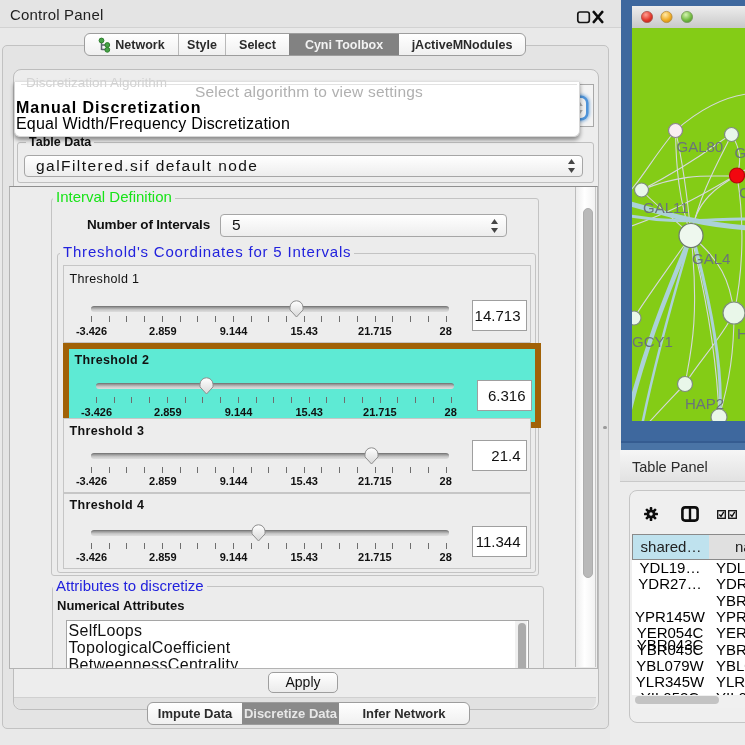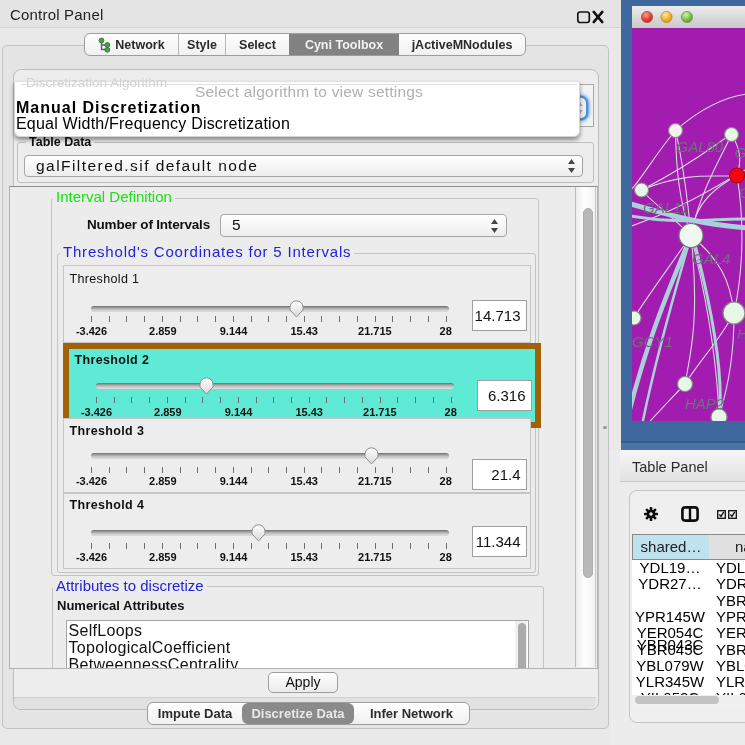--- a/index.html
+++ b/index.html
@@ -135,21 +135,21 @@
   <div style="position:absolute;left:382.2px;top:56.5px;transform:translateX(-50%);font-size:11px;font-weight:bold;color:#111;">28</div>
   <svg style="position:absolute;left:299.5px;top:27px;" width="17" height="20" viewBox="0 0 17 20">
     <defs>
           <linearGradient id="thg2" x1="0" y1="0" x2="0" y2="1">
             <stop offset="0" stop-color="#ffffff"></stop>
             <stop offset="1" stop-color="#d8d8d8"></stop>
           </linearGradient>
         </defs>
     <path d="M2 8.3 a6.5 6.5 0 0 1 13 0 v2.6 L8.5 18 L2 10.9 Z" fill="url(#thg2)" stroke="#8e8e8e" stroke-width="1"></path>
   </svg>
-  <div style="position:absolute;left:408px;top:40px;width:48px;height:29px;border:1px solid #9f9f9f;background:#fff;font-size:15px;color:#111;text-align:right;line-height:29px;padding-right:5px;">21.4</div>
+  <div style="position:absolute;left:408px;top:21px;width:48px;height:29px;border:1px solid #9f9f9f;background:#fff;font-size:15px;color:#111;text-align:right;line-height:29px;padding-right:5px;">21.4</div>
 </div>
 <div class="abs" style="left:52.5px;top:306px;width:466px;height:73.5px;border:1px solid #c6c6c6;background:#ededed;">
   <div style="position:absolute;left:6px;top:4px;font-size:12.5px;letter-spacing:0.35px;font-weight:bold;color:#111;">Threshold 4</div>
   <div style="position:absolute;left:27px;top:36px;width:358px;height:5px;border-radius:3px;background:linear-gradient(#8d8d8d,#c9c9c9 55%,#dedede);border-top:1px solid #7b7b7b;"></div>
   <div style="position:absolute;left:27.5px;top:48.5px;width:356px;height:6px;background-image:repeating-linear-gradient(90deg,#6e6e6e 0px,#6e6e6e 1px,transparent 1px,transparent 17.73px);"></div>
   <div style="position:absolute;left:28px;top:57px;transform:translateX(-50%);font-size:11px;font-weight:bold;color:#111;">-3.426</div>
   <div style="position:absolute;left:99.3px;top:57px;transform:translateX(-50%);font-size:11px;font-weight:bold;color:#111;">2.859</div>
   <div style="position:absolute;left:170px;top:57px;transform:translateX(-50%);font-size:11px;font-weight:bold;color:#111;">9.144</div>
   <div style="position:absolute;left:240.7px;top:57px;transform:translateX(-50%);font-size:11px;font-weight:bold;color:#111;">15.43</div>
   <div style="position:absolute;left:311.4px;top:57px;transform:translateX(-50%);font-size:11px;font-weight:bold;color:#111;">21.715</div>
@@ -175,21 +175,21 @@
     <div style="position:absolute;left:1.5px;top:34.9px;">BetweennessCentrality</div>
     <div style="position:absolute;right:1px;top:0;width:12px;height:61px;background:#f0f0f0;"></div>
     <div style="position:absolute;right:2.5px;top:1.5px;width:8px;height:59px;background:#ababab;border-radius:4px;"></div>
   </div>
 </div>
 
 <div class="abs" style="left:268px;top:672px;width:68px;height:19px;border:1px solid #9e9e9e;border-radius:5px;background:linear-gradient(#ffffff,#ebebeb);text-align:center;font-size:14px;color:#111;line-height:19px;">Apply</div>
 
 <div class="abs" style="left:147px;top:702px;width:321px;height:21px;background:linear-gradient(#ffffff,#f0f0f0);border:1px solid #9d9d9d;border-radius:6px;display:flex;font-size:13px;color:#2c2c2c;">
   <div style="width:94px;display:flex;align-items:center;justify-content:center;font-weight:bold;">Impute Data</div>
-  <div style="width:112px;display:flex;align-items:center;justify-content:center;background:#8a8a8a;color:#e8e8e8;font-weight:bold;border-radius:6px;">Discretize Data</div>
+  <div style="width:97px;display:flex;align-items:center;justify-content:center;background:#8a8a8a;color:#e8e8e8;font-weight:bold;">Discretize Data</div>
   <div style="flex:1;display:flex;align-items:center;justify-content:center;font-weight:bold;">Infer Network</div>
 </div>
 
 <div class="abs" style="left:14px;top:81.5px;width:564px;height:54px;background:#ffffff;z-index:50;border-radius:0 0 6px 6px;box-shadow:0 2.5px 4px rgba(0,0,0,0.42);border:1px solid #d6d6d6;border-top:none;">
   <div style="position:absolute;left:6px;top:2px;width:556px;height:1px;background:#e2e2e2;"></div>
   <div style="position:absolute;left:11px;top:-6.5px;font-size:13.5px;color:#d2d2d2;">Discretization Algorithm</div>
   <div style="position:absolute;left:180px;top:1px;font-size:15.5px;letter-spacing:0.2px;color:#b0b0b0;">Select algorithm to view settings</div>
   <div style="position:absolute;left:1px;top:17.5px;font-size:16px;letter-spacing:1px;font-weight:bold;color:#000;">Manual Discretization</div>
   <div style="position:absolute;left:1px;top:33.5px;font-size:16px;letter-spacing:0.2px;color:#000;">Equal Width/Frequency Discretization</div>
 </div>
@@ -214,21 +214,21 @@
           <stop offset="0" stop-color="#d4f3b0"></stop>
           <stop offset="0.6" stop-color="#74bc43"></stop>
           <stop offset="1" stop-color="#4d8f27"></stop>
         </radialGradient>
     </defs>
     <circle cx="6" cy="11" r="5.6" fill="url(#rg)" stroke="#a8544c" stroke-width="0.8"></circle>
     <circle cx="25.5" cy="11" r="5.6" fill="url(#yg)" stroke="#b18a41" stroke-width="0.8"></circle>
     <circle cx="46" cy="11" r="5.6" fill="url(#gg)" stroke="#77995c" stroke-width="0.8"></circle>
   </svg>
 </div>
-<div class="abs" style="left:632px;top:28px;width:113px;height:393px;background:#a21caf;overflow:hidden;font-style:italic;">
+<div class="abs" style="left:632px;top:28px;width:113px;height:393px;background:#84cc16;overflow:hidden;">
   <svg width="113" height="393" viewBox="0 0 113 393">
 
     <g fill="none" stroke="#d5d9db" stroke-width="1.1">
       <path d="M 43.5,102.5 C 75,75 100,68 115,66"></path>
       <path d="M 43.5,102.5 C 52,140 56,175 59,207.5"></path>
       <path d="M 59,207.5 C 63,172 88,157 105,147.5"></path>
       <path d="M 59,207.5 C 68,162 93,122 99.5,106.5"></path>
       <path d="M 59,207.5 C 38,187 18,172 9.5,162"></path>
       <path d="M 59,207.5 C 47,172 44,140 43.5,102.5"></path>
       <path d="M 59,207.5 C 88,232 98,252 102,285"></path>

